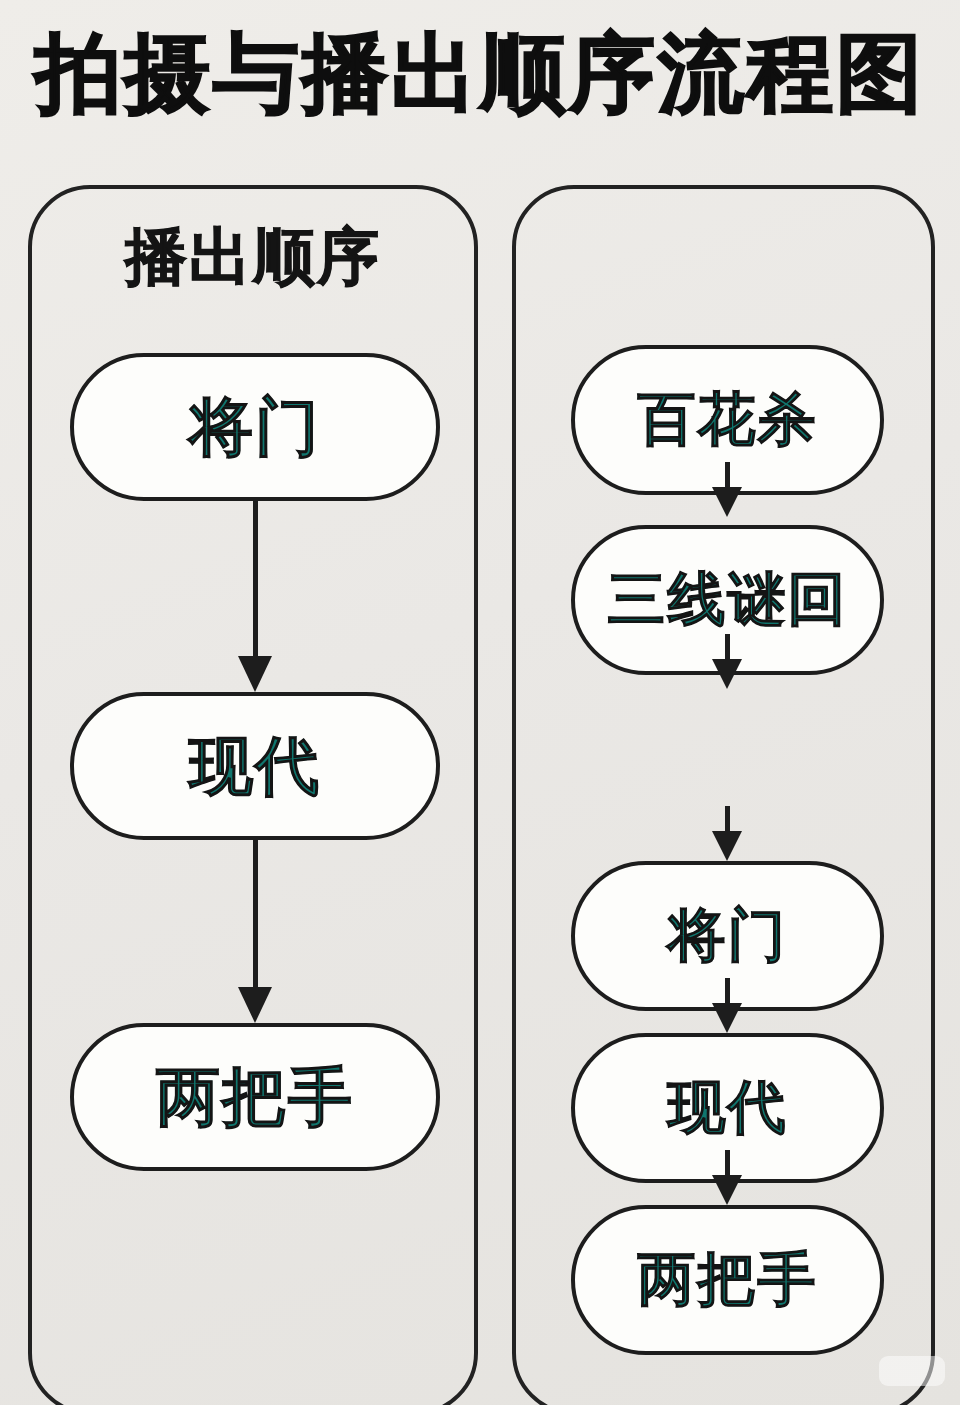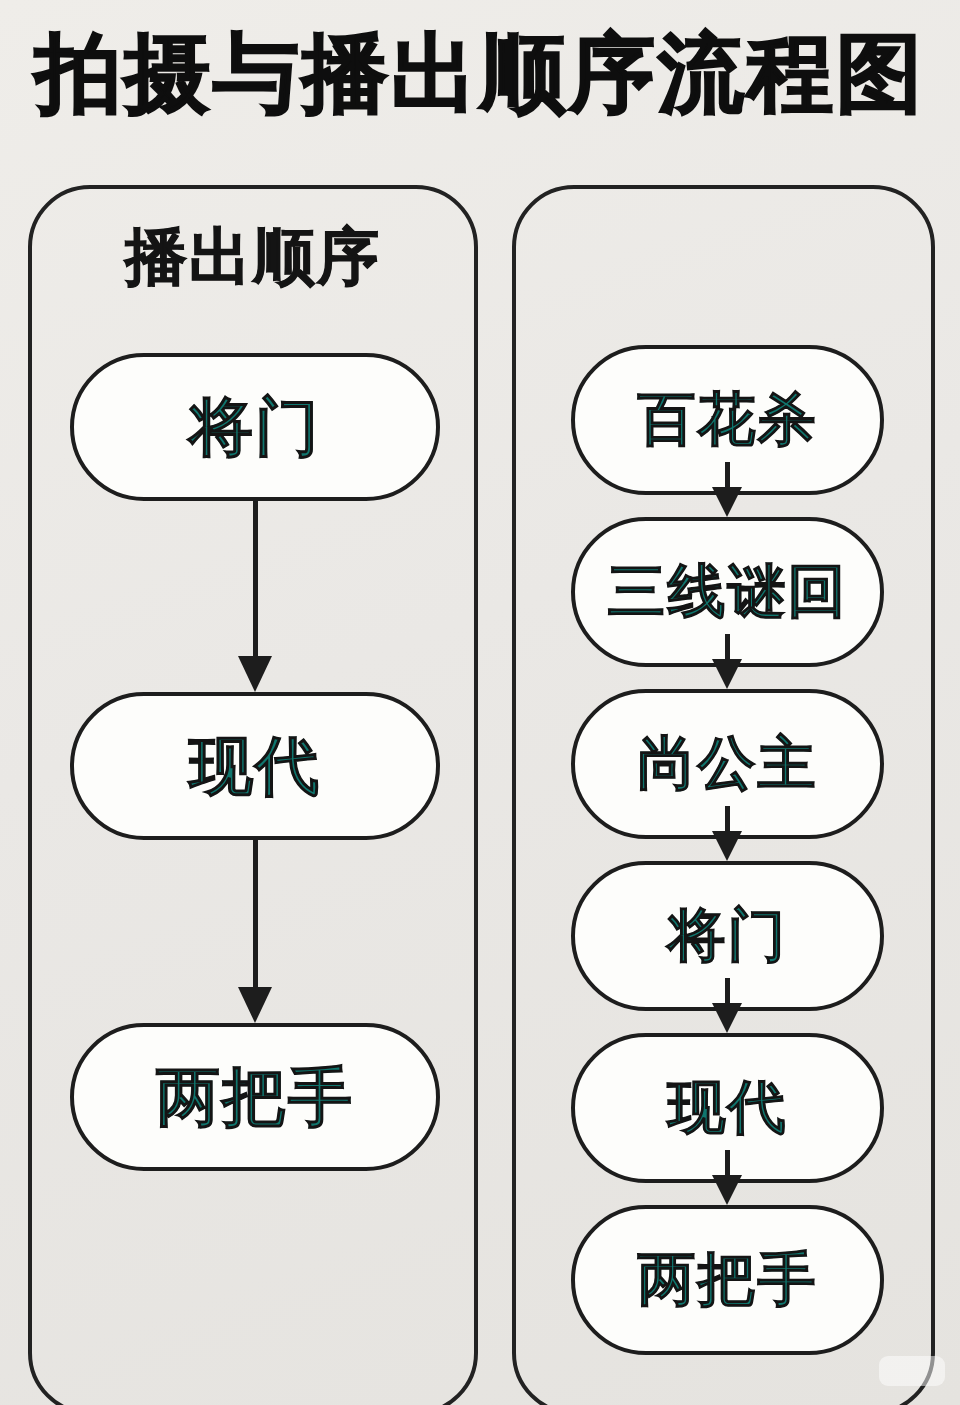--- a/index.html
+++ b/index.html
@@ -71,21 +71,21 @@
     -webkit-text-stroke:1px #141414;
   }
   .watermark{
     position:absolute;left:879px;top:1356px;width:66px;height:30px;
     background:rgba(255,255,255,0.5);
     border-radius:9px;
   }
   
   .col-left .n0{top:164px;} .col-left .n1{top:503px;} .col-left .n2{top:834px;}
   .col-left .a0{top:312px;height:191px;} .col-left .a1{top:651px;height:183px;}
-  .col-right .n0{top:156px;} .col-right .n1{top:328px;font-family:Liberation Serif, serif;} .col-right .n2{top:500px;}
+  .col-right .n0{top:156px;} .col-right .n1{top:336px;font-family:Liberation Serif, serif;} .col-right .n2{top:500px;}
   .col-right .n3{top:672px;} .col-right .n4{top:844px;} .col-right .n5{top:1016px;}
   .col-right .a0{top:273px;height:55px;} .col-right .a1{top:445px;height:55px;}
   .col-right .a2{top:617px;height:55px;} .col-right .a3{top:789px;height:55px;}
   .col-right .a4{top:961px;height:55px;}
 </style>
 </head>
 <body>
 
 <div class="page">
 
@@ -120,21 +120,20 @@
       <div class="head"></div>
     </div>
 
     <div class="pill n1">三线谜回</div>
 
     <div class="arrow a1">
       <div class="shaft"></div>
       <div class="head"></div>
     </div>
 
-    <div class="pill n2">尚公主</div>
 
     <div class="arrow a2">
       <div class="shaft"></div>
       <div class="head"></div>
     </div>
 
     <div class="pill n3">将门</div>
 
     <div class="arrow a3">
       <div class="shaft"></div>

